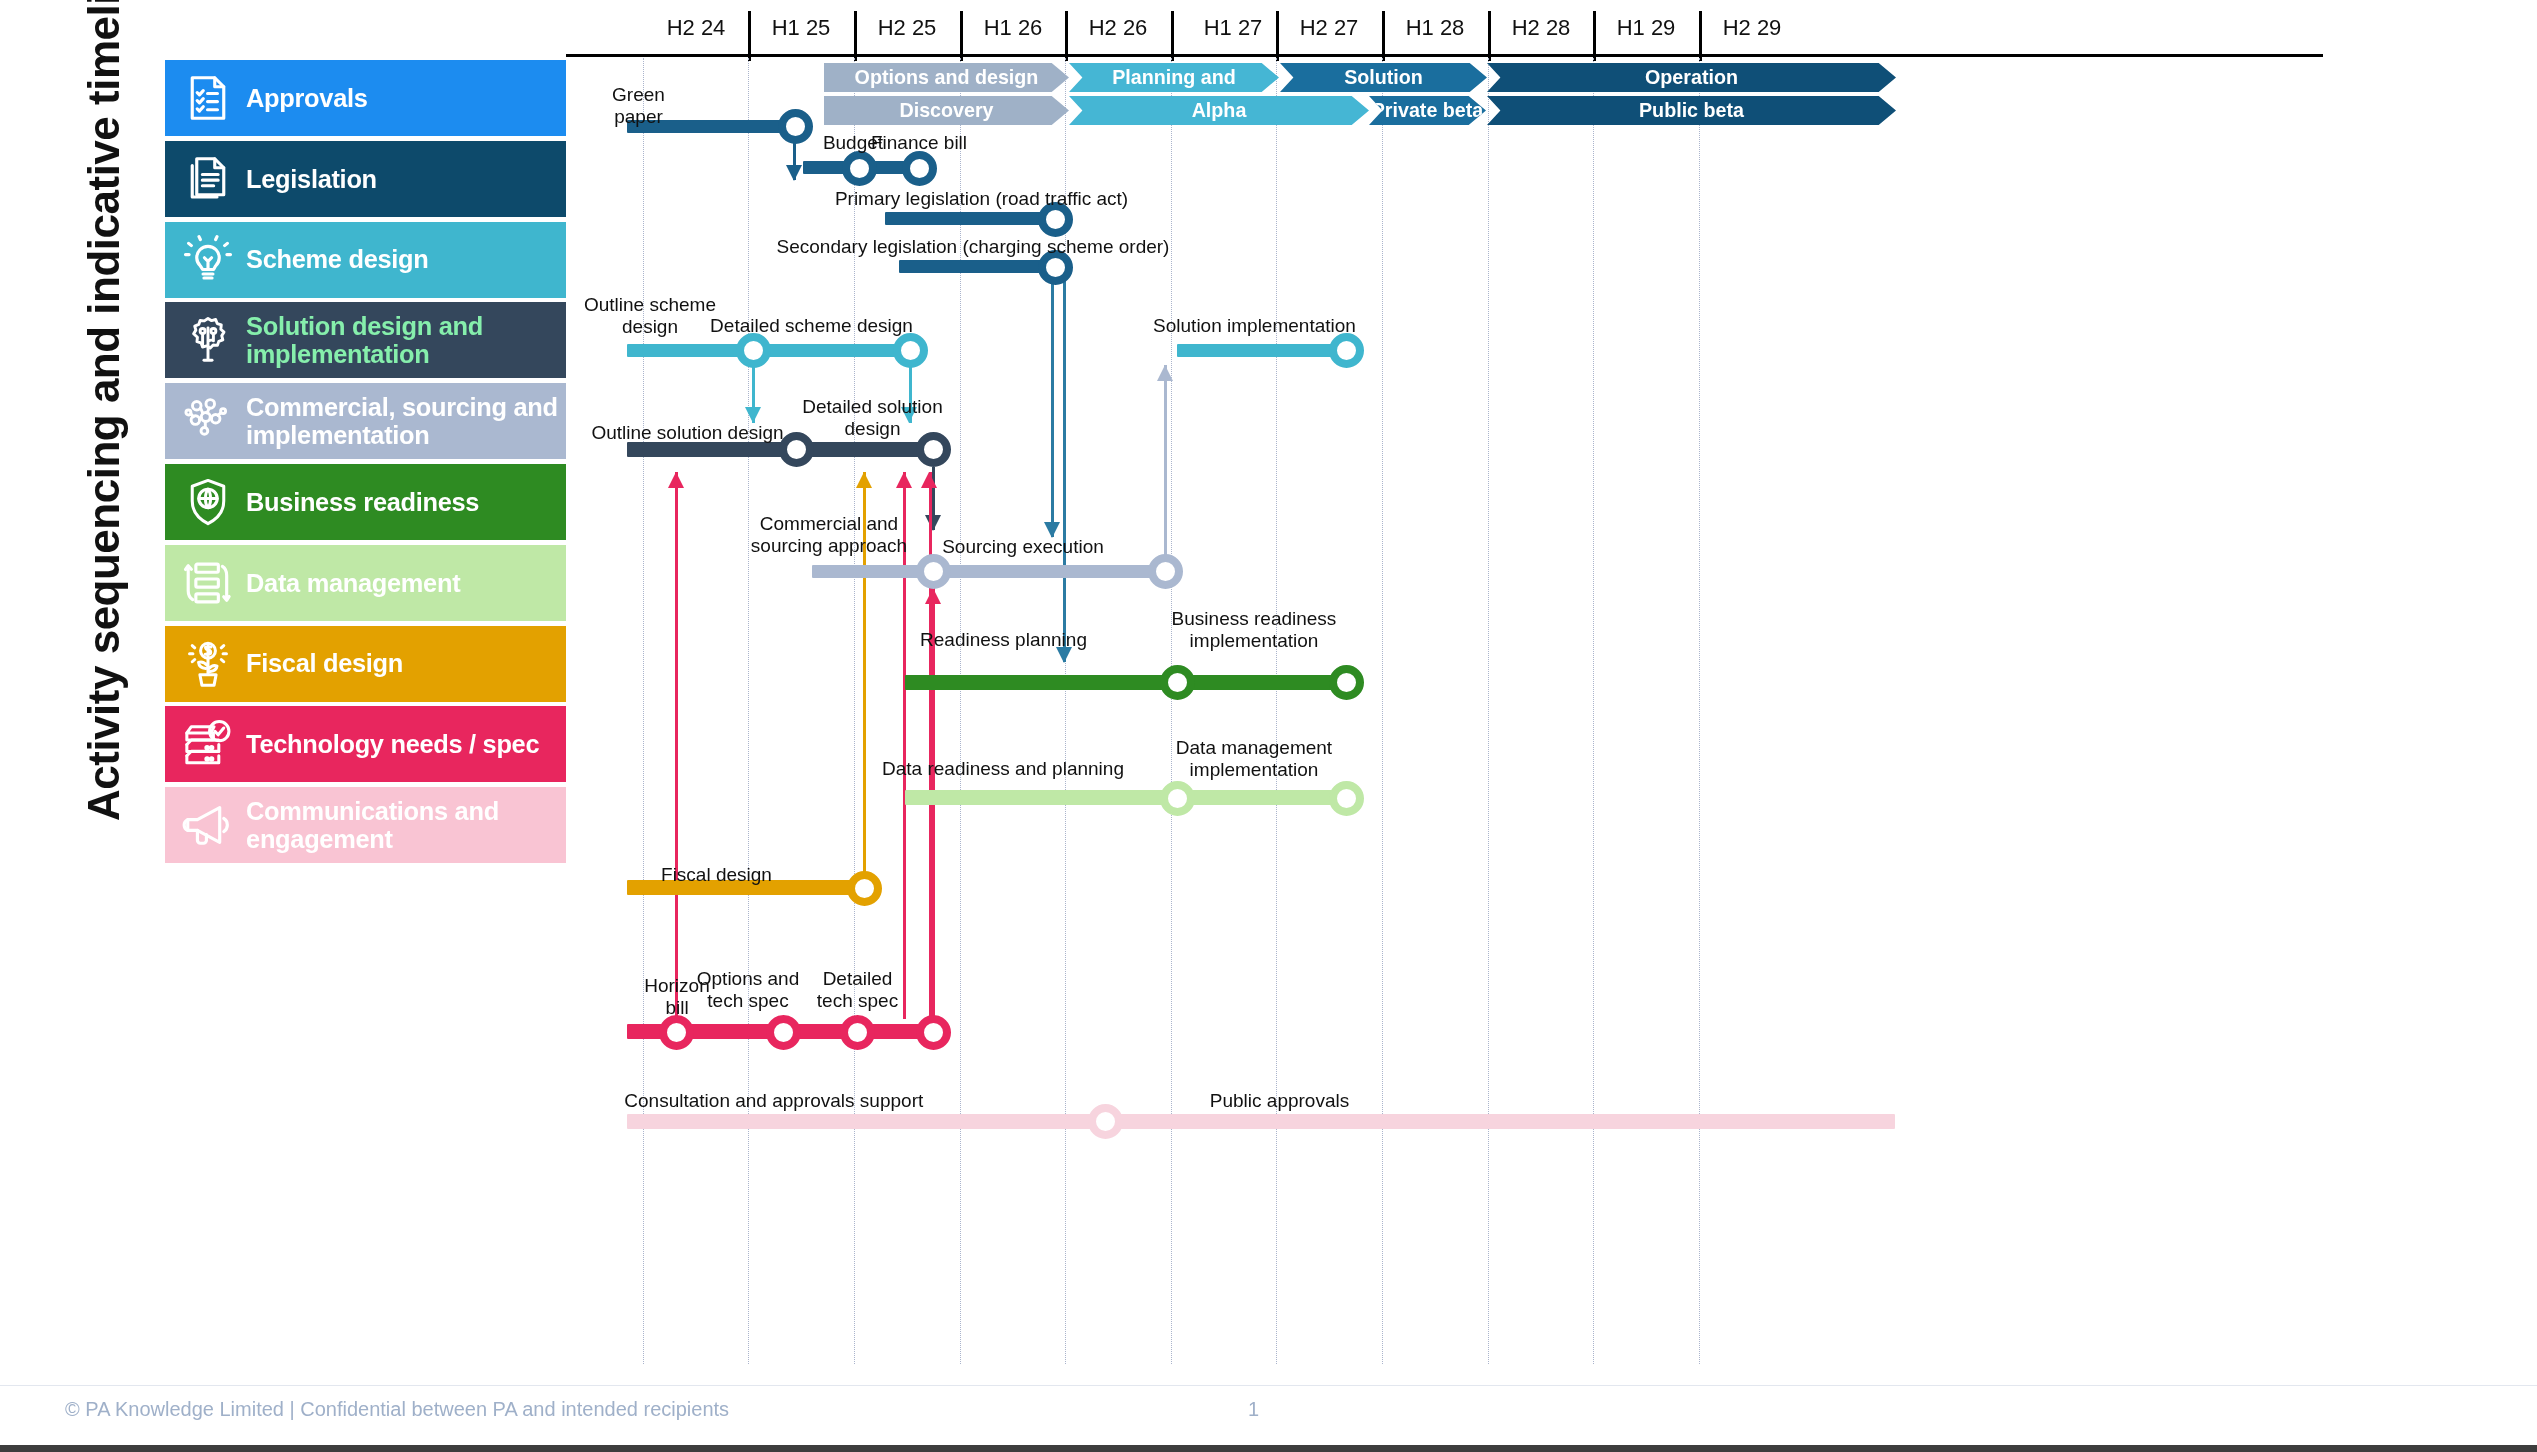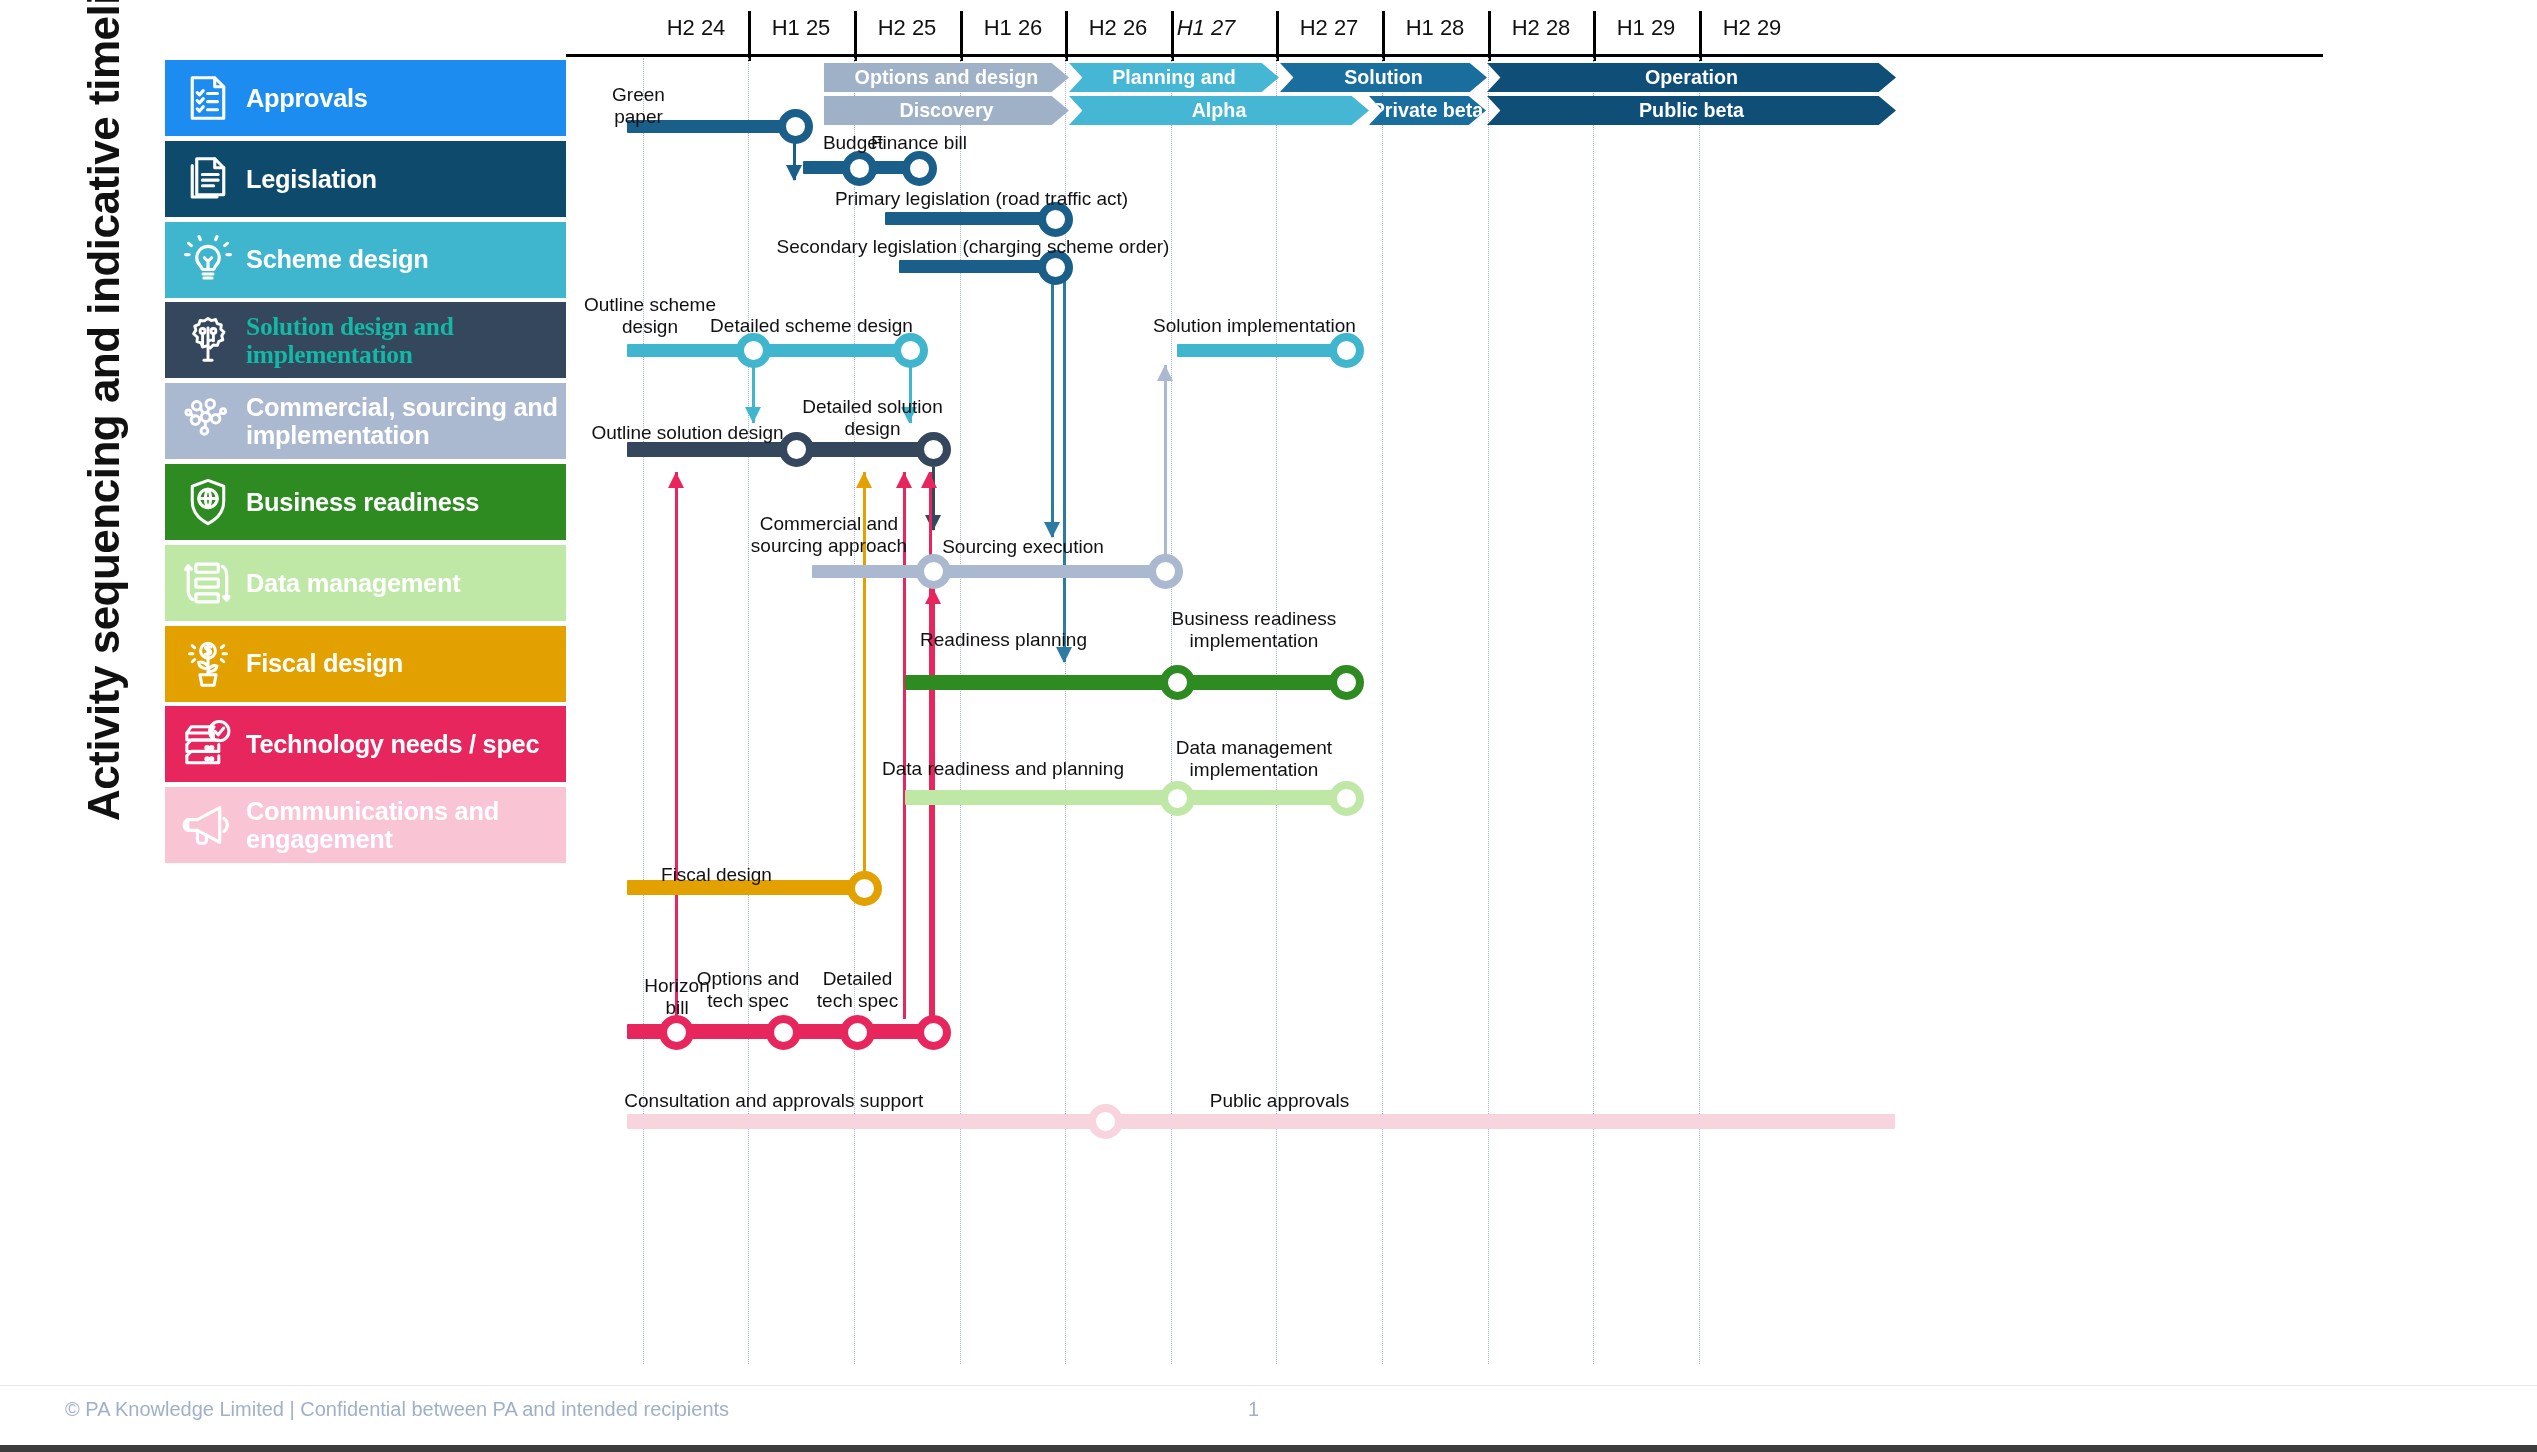--- a/index.html
+++ b/index.html
@@ -100,21 +100,21 @@
     <div class="cat" style="background: rgb(52, 71, 92); height: 76px;">
       <span class="ico">
         <svg width="54" height="54" viewBox="0 0 24 24" fill="none" stroke="#fff" stroke-width="1.3" stroke-linecap="round" stroke-linejoin="round">
           <path d="M12 2.4l1.6 1 1.8-.5.7 1.8 1.8.6-.2 1.9 1.4 1.3-1 1.6.5 1.8-1.8.7-.6 1.8-1.9-.2-1.3 1.4-1.6-1-1.8.5-.7-1.8-1.8-.6.2-1.9L5.6 9.2l1-1.6-.5-1.8 1.8-.7.6-1.8 1.9.2z"></path>
           <circle cx="9.6" cy="8" r="1.1"></circle>
           <circle cx="14.4" cy="8" r="1.1"></circle>
           <path d="M9.6 9.1v5.8M14.4 9.1v3.3M12 6.6v14M12 12.4l2.4-.6"></path>
           <path d="M10.2 21h3.6"></path>
         </svg>
       </span>
-      <span class="lbl" style="color: #14b8a6; font-family: Liberation Serif, serif;">Solution design and implementation</span>
+      <span class="lbl" style="color: #86efac;">Solution design and implementation</span>
     </div>
     <div class="cat" style="background: rgb(170, 184, 208); height: 76px;">
       <span class="ico">
         <svg width="54" height="54" viewBox="0 0 24 24" fill="none" stroke="#fff" stroke-width="1.3" stroke-linecap="round" stroke-linejoin="round">
           <circle cx="7" cy="5.2" r="1.9"></circle>
           <circle cx="13" cy="4.4" r="1.9"></circle>
           <circle cx="11" cy="10.2" r="2"></circle>
           <circle cx="6.4" cy="11.6" r="1.9"></circle>
           <circle cx="15.4" cy="11" r="1.9"></circle>
           <circle cx="3.3" cy="8.2" r="1.1"></circle>
@@ -197,21 +197,21 @@
   <div id="axis">
       <div class="axcell" style="left: 77px; width: 106px;">H2 24</div>
       <div class="axcell" style="left: 182px; width: 106px;">H1 25</div>
       <div class="axtick" style="left: 182px;"></div>
       <div class="axcell" style="left: 288px; width: 106px;">H2 25</div>
       <div class="axtick" style="left: 288px;"></div>
       <div class="axcell" style="left: 394px; width: 106px; text-align: center;">H1 26</div>
       <div class="axtick" style="left: 394px;"></div>
       <div class="axcell" style="left: 499px; width: 106px;">H2 26</div>
       <div class="axtick" style="left: 499px;"></div>
-      <div class="axcell" style="left: 587px; width: 106px; font-style: italic;">H1 27</div>
+      <div class="axcell" style="left: 614px; width: 106px;">H1 27</div>
       <div class="axtick" style="left: 605px;"></div>
       <div class="axcell" style="left: 710px; width: 106px;">H2 27</div>
       <div class="axtick" style="left: 710px;"></div>
       <div class="axcell" style="left: 816px; width: 106px;">H1 28</div>
       <div class="axtick" style="left: 816px;"></div>
       <div class="axcell" style="left: 922px; width: 106px;">H2 28</div>
       <div class="axtick" style="left: 922px;"></div>
       <div class="axcell" style="left: 1027px; width: 106px;">H1 29</div>
       <div class="axtick" style="left: 1027px;"></div>
       <div class="axcell" style="left: 1133px; width: 106px;">H2 29</div>

